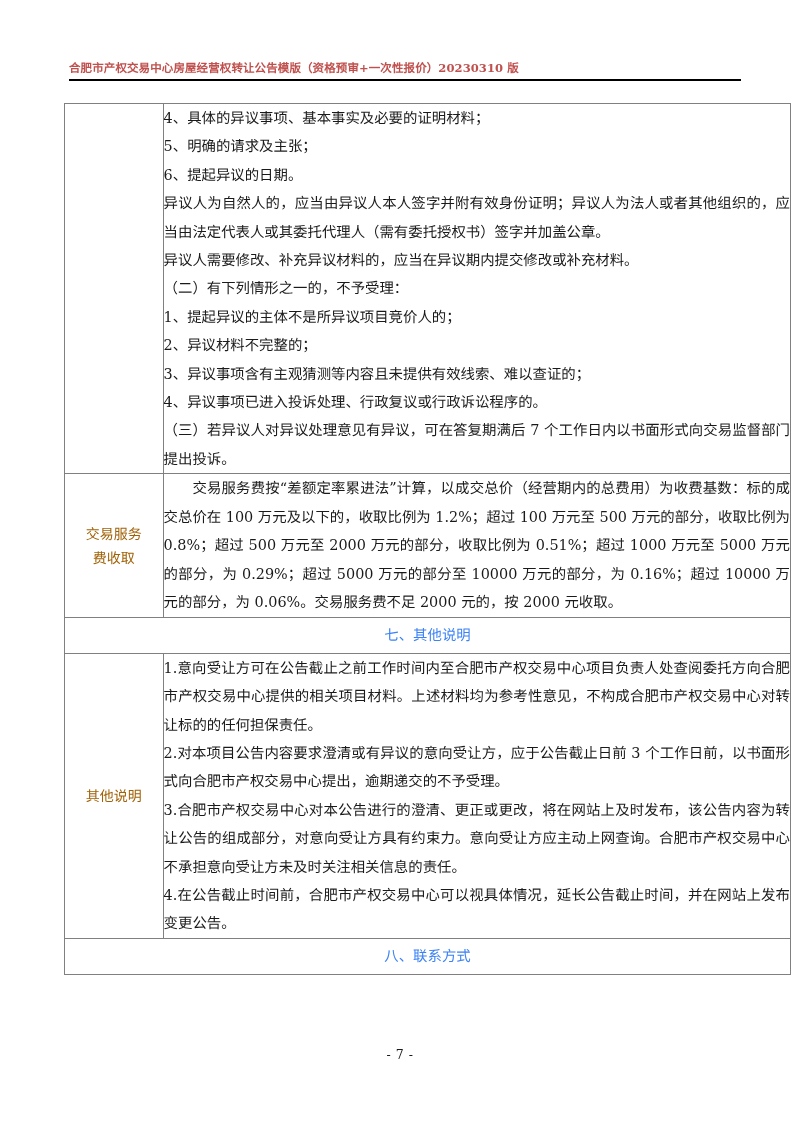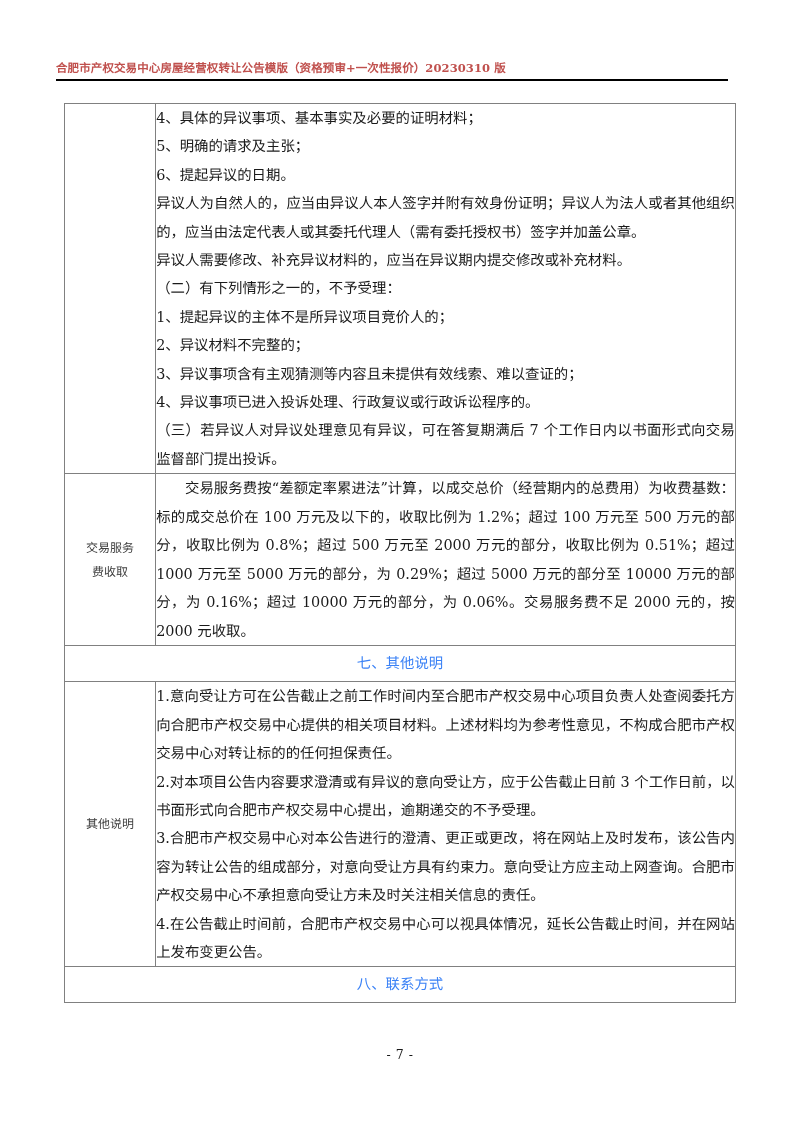--- a/index.html
+++ b/index.html
@@ -22,21 +22,21 @@
     left: 0;
     top: 0;
     width: 800px;
     height: 1131px;
     box-sizing: border-box;
   }
 
   
   .doc-header {
     position: absolute;
-    left: 56px;
+    left: 69px;
     top: 60px;
     width: 672px;
   }
   .doc-header-text {
     font-family: "DejaVu Serif", "Liberation Serif", serif;
     font-weight: bold;
     font-size: 11.5px;
     line-height: 16px;
     color: #c0504d;
     letter-spacing: 0.1px;
@@ -46,42 +46,42 @@
     margin-top: 3px;
     border-bottom: 2.2px solid #000000;
     width: 672px;
   }
 
   
   .doc-table {
     position: absolute;
     left: 64px;
     top: 103px;
-    width: 672px;
+    width: 727px;
     border-collapse: collapse;
     table-layout: fixed;
   }
   .doc-table td {
     border: 1px solid #808080;
     vertical-align: middle;
     padding: 0;
   }
   .col-label {
     width: 91px;
   }
   .col-body {
     width: 579px;
   }
 
   .label-cell {
     text-align: center;
-    font-size: 12px;
+    font-size: 14px;
     line-height: 24px;
     font-family: "DejaVu Serif", "Liberation Serif", serif;
-    color: #404040;
+    color: #a16207;
     padding: 4px 2px;
   }
   .label-cell .lbl-line {
     display: block;
     white-space: nowrap;
   }
 
   .body-cell {
     padding: 4px 8px 6px 10px;
     font-size: 14.4px;

